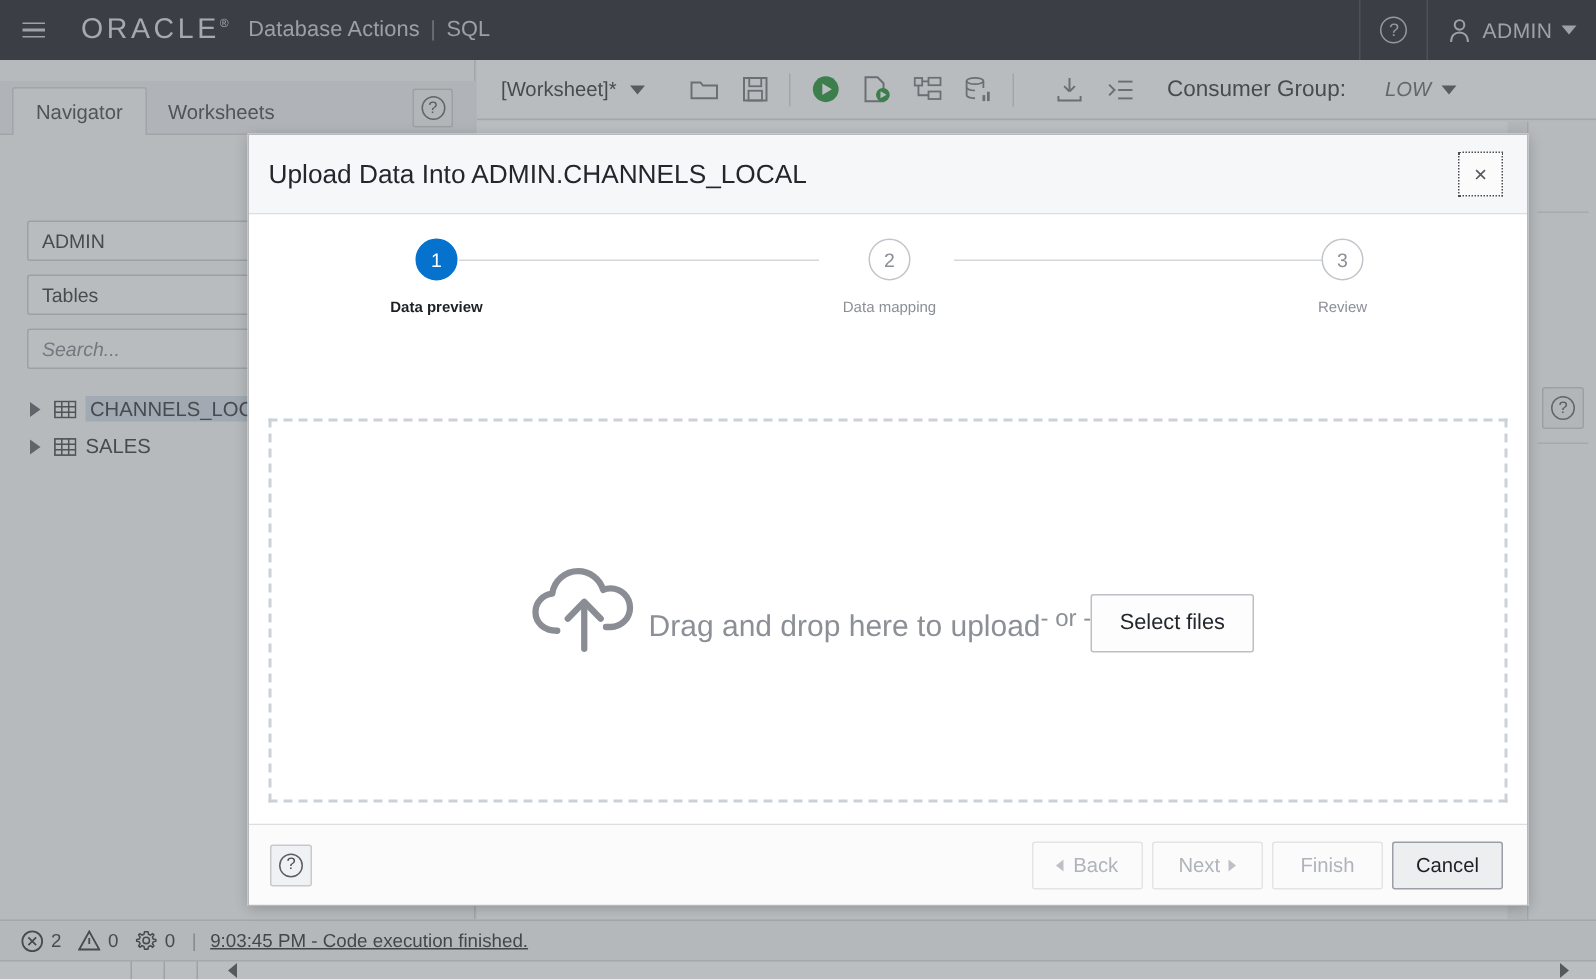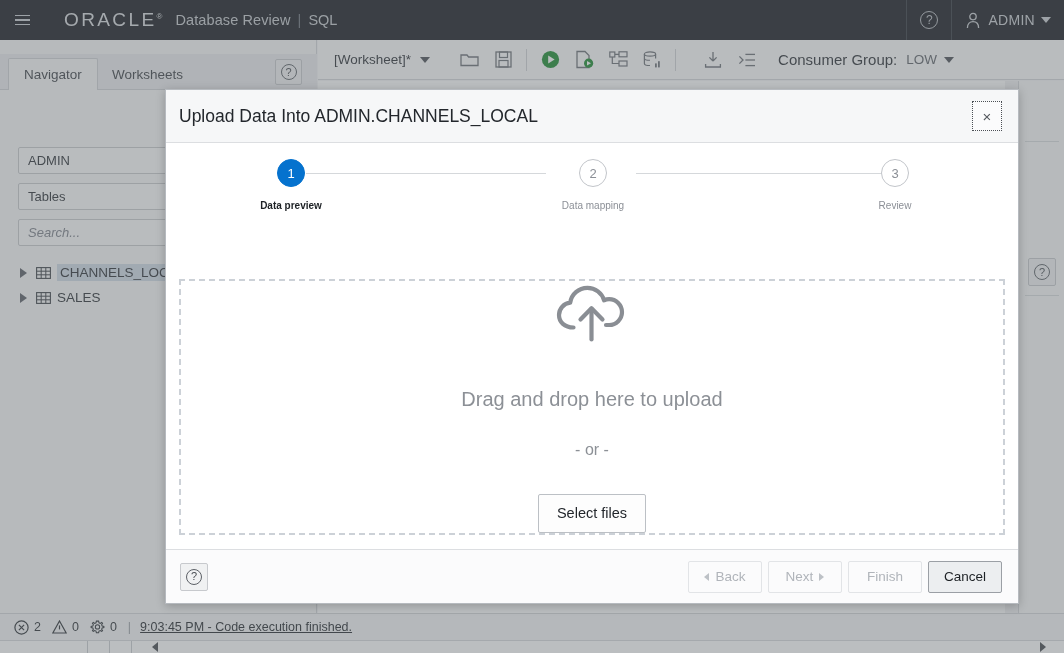--- a/index.html
+++ b/index.html
@@ -18,21 +18,21 @@
     background: #16191f; display: flex; align-items: center;
   }
   .hamburger {
     width: 44px; height: 40px; display: flex; flex-direction: column;
     align-items: center; justify-content: center; gap: 3px; cursor: pointer;
   }
   .hamburger span { display: block; width: 15px; height: 1.5px; background: #c9ccd1; }
   .oracle-logo {
     font-family: "Liberation Sans", sans-serif;
     color: #d8dade; font-size: 19px; letter-spacing: 2.4px;
-    font-weight: 400; margin-left: 20px; position: relative;
+    font-weight: 400; margin-left: 10px; position: relative;
   }
   .oracle-logo sup { font-size: 8px; vertical-align: super; letter-spacing: 0; }
   .header-app {
     color: #c5c8cd; font-size: 14.5px; margin-left: 13px; letter-spacing: .1px;
   }
   .header-sep { color: #6f747c; font-size: 14.5px; margin: 0 7px; }
   .header-mod { color: #c5c8cd; font-size: 14.5px; }
   .header-right { margin-left: auto; display: flex; align-items: center; height: 40px; }
   .hdr-divider { width: 1px; height: 40px; background: #333941; }
   .hdr-btn {
@@ -111,21 +111,21 @@
   }
   .ws-name { font-size: 13.5px; color: #2b2f34; margin-left: 16px; }
   .caret-sm {
     width: 0; height: 0; border-left: 5px solid transparent;
     border-right: 5px solid transparent; border-top: 6px solid #4a4e54;
     margin-left: 9px;
   }
   .tbar-ico { width: 34px; height: 40px; display: flex; align-items: center; justify-content: center; cursor: pointer; }
   .tbar-div { width: 1px; height: 22px; background: #d0d2d6; margin: 0 6px; }
   .cgroup-label { font-size: 15px; color: #2b2f34; margin-left: 14px; }
-  .cgroup-val { font-size: 13.5px; color: #5e6268; margin-left: 9px; }
+  .cgroup-val { font-size: 13.5px; color: #5e6268; margin-left: 26px; font-style: italic; }
 
   .editor-area {
     position: absolute; left: 318px; top: 41px; right: 46px; bottom: 0;
     background: #ffffff;
   }
   .vscroll {
     position: absolute; right: 46px; top: 41px; width: 13px; height: 532px;
     background: #f0f1f2;
   }
   .vscroll-thumb {
@@ -208,21 +208,21 @@
   .step.active .step-label { color: #1d2125; font-weight: bold; }
   .step.idle .step-label { color: #8b8f96; }
   .step-line {
     position: absolute; top: 14px; height: 1px; background: #d5d8db; z-index: 1;
   }
 
   
   .dropzone {
     position: absolute; left: 13px; right: 13px; top: 136px; bottom: 14px;
     border: 2px dashed #ccd1d7; background: #ffffff;
-    display: flex; flex-direction: column; align-items: center; justify-content: space-between;
+    display: flex; flex-direction: row; align-items: center; justify-content: center;
     cursor: pointer;
   }
   .dz-text { font-size: 20px; color: #8c9096; margin-top: 22px; }
   .dz-or { font-size: 16px; color: #8c9096; margin-top: 12px; }
   .dz-btn {
     margin-top: 16px; min-width: 106px; height: 39px; padding: 0 18px;
     border: 1px solid #bcc0c5; background: #fdfdfd; border-radius: 2px;
     display: flex; align-items: center; justify-content: center;
     font-size: 14.5px; color: #23272c; cursor: pointer;
   }
@@ -254,21 +254,21 @@
 
   <div class="header">
     <div class="hamburger">
       <span></span>
         <span></span>
         <span></span>
     </div>
     <div class="oracle-logo">
       <span>ORACLE</span><sup>®</sup>
     </div>
-    <div class="header-app">Database Review</div>
+    <div class="header-app">Database Actions</div>
     <div class="header-sep">|</div>
     <div class="header-mod">SQL</div>
 
     <div class="header-right">
       <div class="hdr-divider"></div>
       <div class="hdr-btn">
         <div class="circ-q">?</div>
       </div>
       <div class="hdr-divider"></div>
       <div class="hdr-btn">

